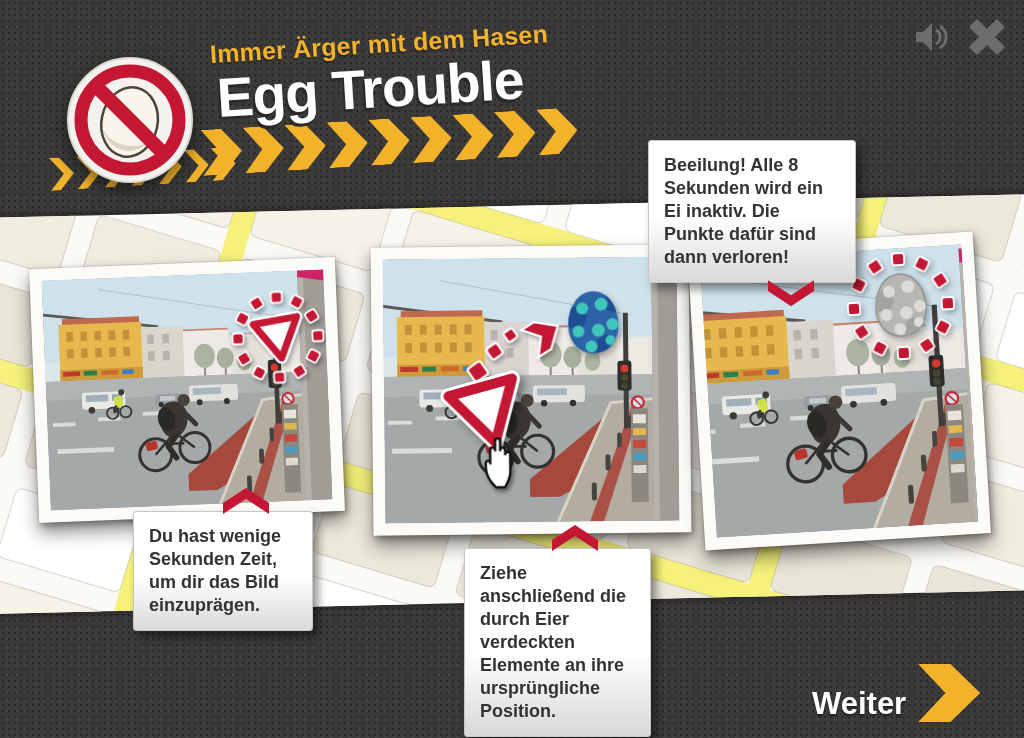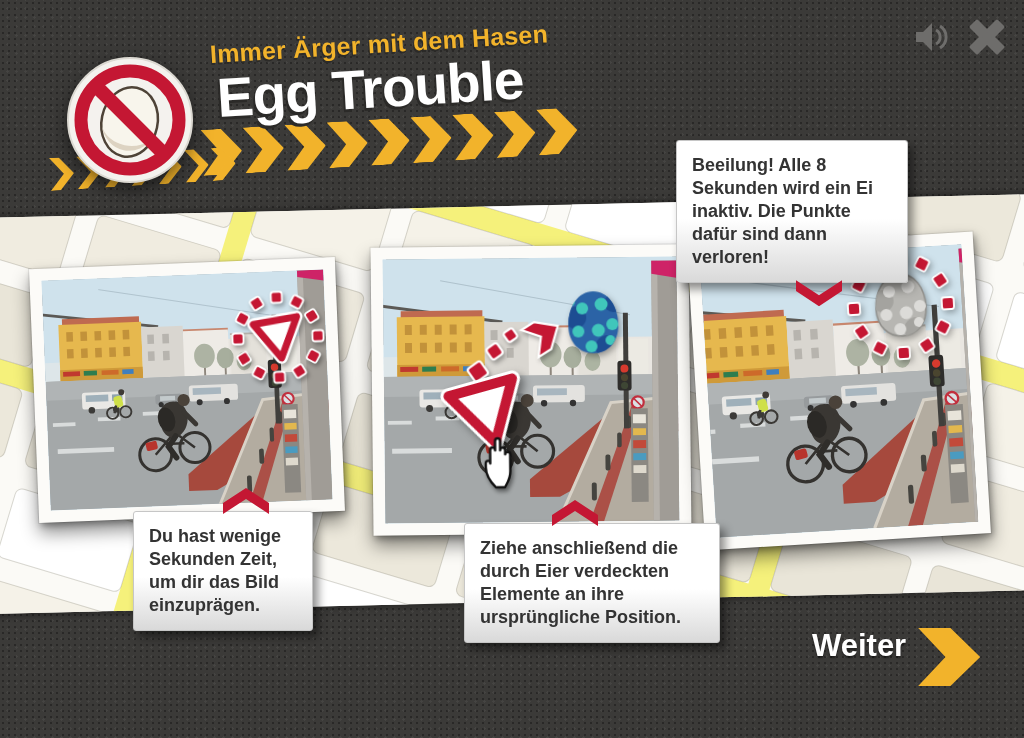--- a/index.html
+++ b/index.html
@@ -55,28 +55,28 @@
   #p3 .photo{width:262px;height:278px}
   
   .tooltip{position:absolute;z-index:40;background:linear-gradient(#ffffff 55%,#d9d9d9);
     border:1px solid #c6c6c6;border-radius:3px;padding:13px 15px;color:var(--tooltip-text);
     font-size:18px;line-height:1.28;font-weight:700;
     box-shadow:5px 6px 10px rgba(0,0,0,.45);}
   .t-arrow{position:absolute;width:46px;height:26px;background:var(--brand-red);
     filter:drop-shadow(3px 4px 3px rgba(0,0,0,.35));}
   .t-arrow.up{top:-24px;clip-path:polygon(0 100%,0 58%,50% 0,100% 58%,100% 100%,50% 42%)}
   .t-arrow.down{bottom:-24px;clip-path:polygon(0 0,0 42%,50% 100%,100% 42%,100% 0,50% 58%)}
-  #tt-timer{left:676px;top:140px;width:232px}
+  #tt-timer{left:648px;top:140px;width:208px}
   #tt-timer .t-arrow{left:119px}
   #tt-memo{left:133px;top:511px;width:180px}
   #tt-memo .t-arrow{left:89px}
-  #tt-drag{left:464px;top:523px;width:256px}
+  #tt-drag{left:464px;top:548px;width:187px}
   #tt-drag .t-arrow{left:87px}
   
-  .next-btn{position:absolute;left:812px;top:628px;height:62px;display:flex;align-items:flex-start;
+  .next-btn{position:absolute;left:812px;top:660px;height:62px;display:flex;align-items:flex-end;
     gap:12px;z-index:30;background:transparent;border:none;cursor:pointer;}
   .next-label{color:#fff;font-size:31px;font-weight:700;text-shadow:0 2px 2px rgba(0,0,0,.5)}
   .next-chev{width:62px;height:58px;background:var(--accent-yellow);
     clip-path:polygon(0 0,52% 0,100% 50%,52% 100%,0 100%,44% 50%);
     filter:drop-shadow(0 3px 3px rgba(0,0,0,.4));}
 </style>
 </head>
 <body>
 
 <div id="stage">

